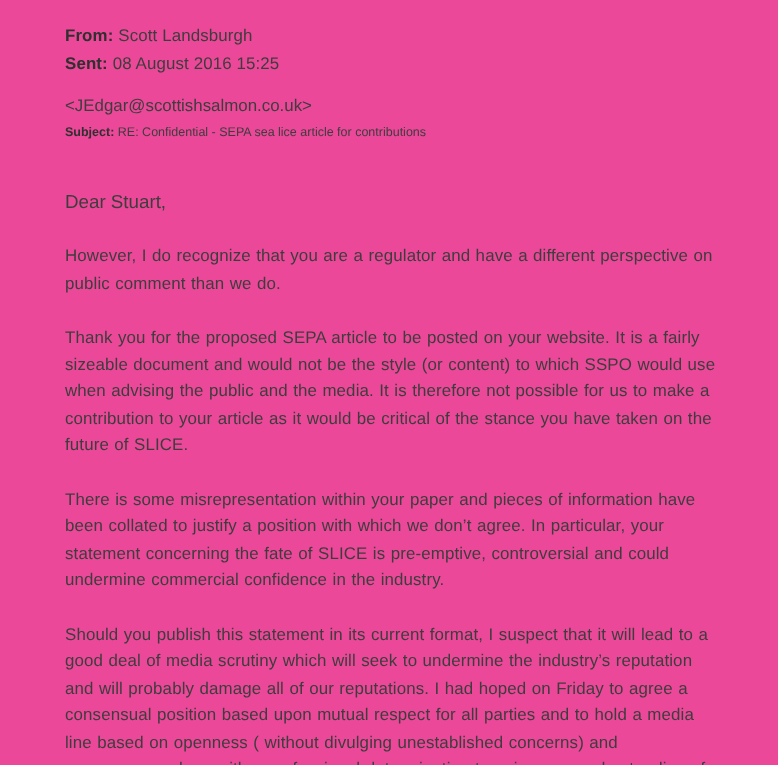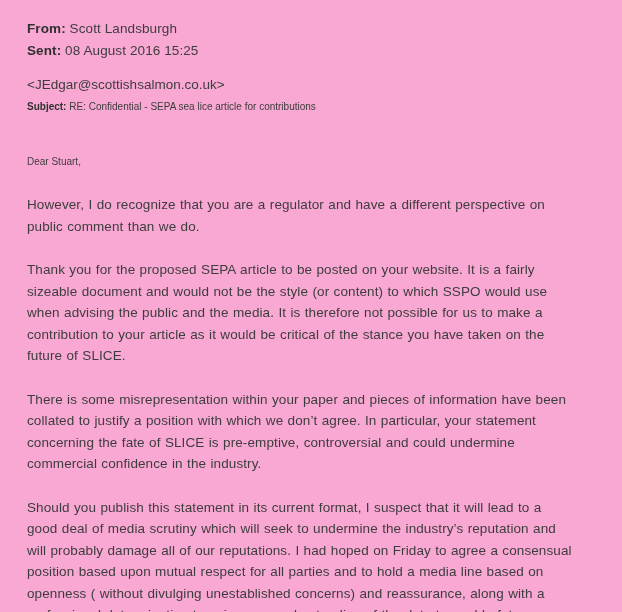--- a/index.html
+++ b/index.html
@@ -9,22 +9,22 @@
     overflow: hidden;
   }
   body {
     background: #fdfdfd;
     font-family: "Liberation Sans", "DejaVu Sans", sans-serif;
     color: #3d3d3d;
   }
   .email-page {
     width: 622px;
     height: 612px;
-    background: #f9a8d4;
-    padding: 18px 46px 10px 27px;
+    background: #ec4899;
+    padding: 18px 46px 10px 52px;
   }
   .header-block {
     margin-bottom: 0;
   }
   .header-line {
     font-size: 13.5px;
     line-height: 21.5px;
     letter-spacing: 0.1px;
   }
   .header-label {
@@ -38,21 +38,21 @@
     font-size: 13.5px;
     line-height: 21.5px;
     margin-top: 13px;
     color: #3d3d3d;
   }
   .subject-line {
     font-size: 10px;
     line-height: 21.5px;
   }
   .salutation {
-    font-size: 10px;
+    font-size: 15px;
     line-height: 21px;
     margin-top: 34px;
   }
   .body-paragraph {
     font-size: 13.5px;
     line-height: 21.5px;
     margin-top: 22px;
     letter-spacing: 0.1px;
     word-spacing: 0.5px;
   }

